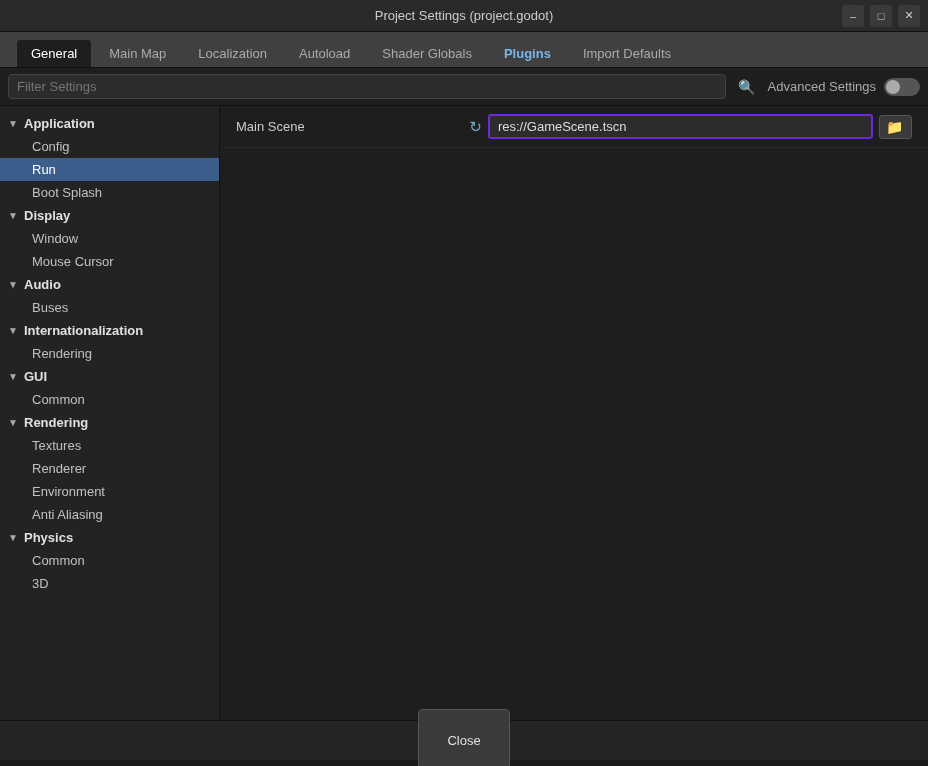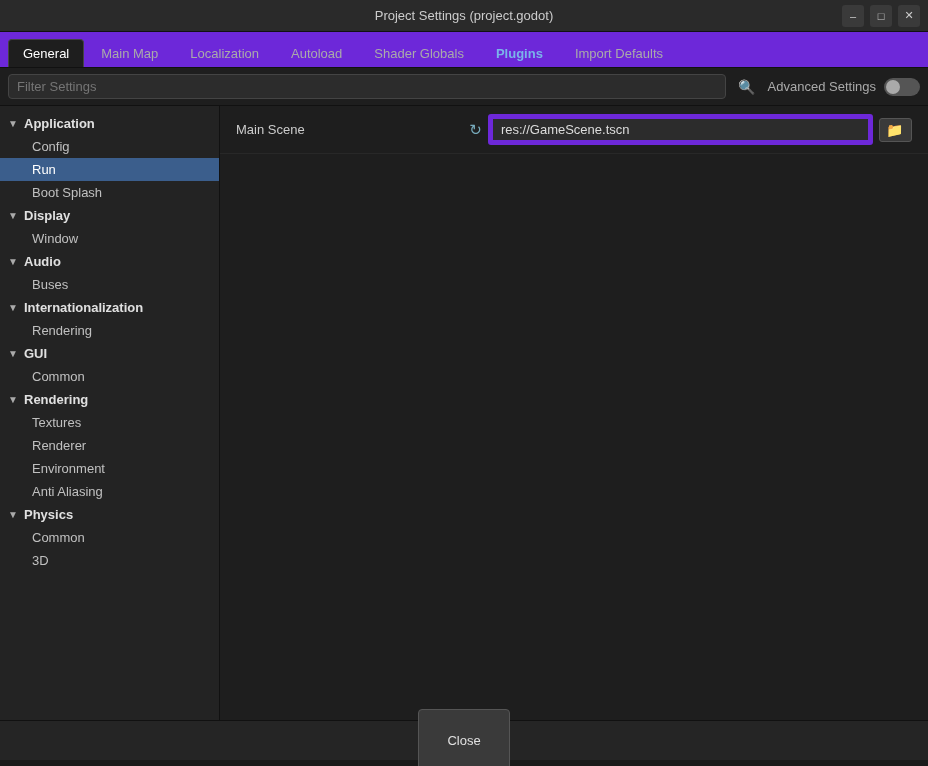--- a/index.html
+++ b/index.html
@@ -43,25 +43,25 @@
       color: #ccc;
       cursor: pointer;
       font-size: 11px;
       display: flex;
       align-items: center;
       justify-content: center;
     }
 
     
     .tab-bar {
-      background: #6d28d9;
+      background: #404040;
       display: flex;
       height: 36px;
       border-bottom: 1px solid #111;
-      padding: 0 8px;
+      padding: 0 16px;
       gap: 2px;
       align-items: flex-end;
     }
     .tab {
       padding: 6px 14px;
       cursor: pointer;
       border-radius: 4px 4px 0 0;
       color: #aaa;
       font-size: 13px;
       border: 1px solid transparent;
@@ -197,21 +197,21 @@
     }
     .setting-value-area {
       display: flex;
       align-items: center;
       gap: 6px;
       flex: 2;
     }
     .setting-value-input {
       flex: 1;
       background: #2c2c2c;
-      border: 5px solid #6d28d9;
+      border: 2px solid #6d28d9;
       border-radius: 3px;
       color: #ddd;
       padding: 3px 8px;
       font-size: 13px;
       outline: none;
     }
     .folder-btn {
       background: #3a3a3a;
       border: 1px solid #555;
       border-radius: 3px;
@@ -295,20 +295,23 @@
     <div class="sidebar-item">
       <span>Boot Splash</span>
     </div>
 
     <div class="sidebar-category">
       <span class="arrow">▼</span>
       <span>Display</span>
     </div>
     <div class="sidebar-item">
       <span>Window</span>
+    </div>
+    <div class="sidebar-item">
+      <span>Mouse Cursor</span>
     </div>
 
     <div class="sidebar-category">
       <span class="arrow">▼</span>
       <span>Audio</span>
     </div>
     <div class="sidebar-item">
       <span>Buses</span>
     </div>
 

